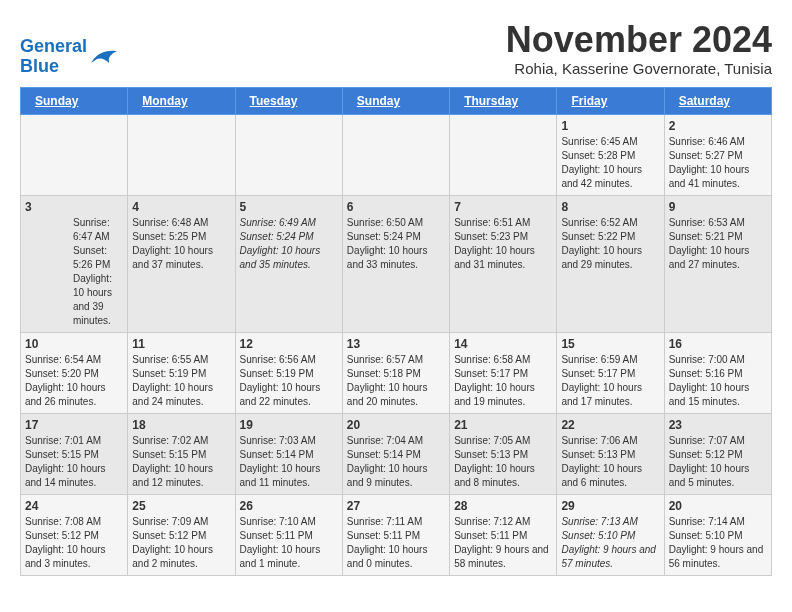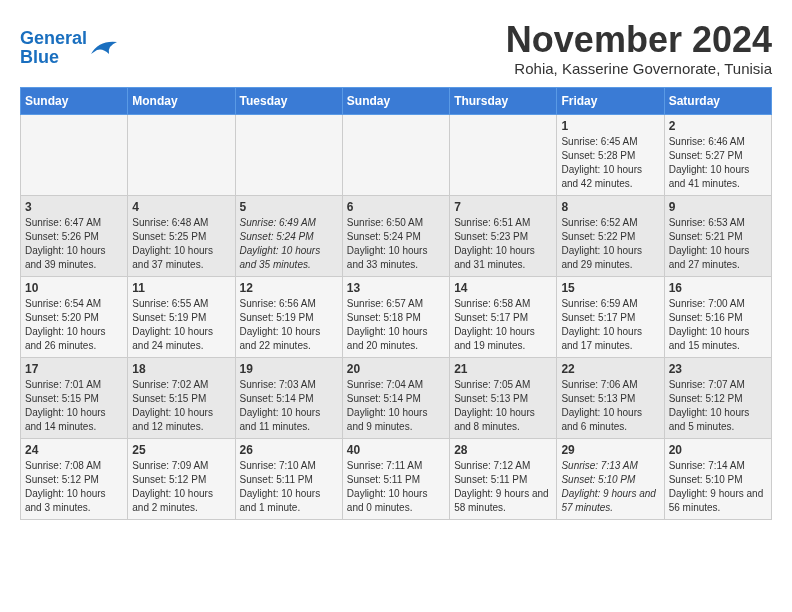--- a/index.html
+++ b/index.html
@@ -6,21 +6,21 @@
     body {
       font-family: Arial, sans-serif;
       background: #fff;
       width: 792px;
       min-height: 612px;
       padding: 20px;
     }
     .header {
       display: flex;
       justify-content: space-between;
-      align-items: center;
+      align-items: flex-end;
       margin-bottom: 10px;
     }
     .logo {
       display: flex;
       align-items: center;
     }
     .logo-text {
       font-size: 18px;
       font-weight: bold;
       color: #333;
@@ -50,23 +50,24 @@
     table {
       width: 100%;
       border-collapse: collapse;
       table-layout: fixed;
     }
     thead tr th {
       background-color: #3a7bd5;
       color: #fff;
       font-size: 12px;
       font-weight: bold;
-      padding: 6px 4px;
+      padding: 6px 14px;
       text-align: left;
       border: 1px solid #5a9ae5;
+      text-decoration: underline;
     }
     tbody tr td {
       vertical-align: top;
       border: 1px solid #ccc;
       padding: 4px;
       font-size: 10px;
       color: #333;
       height: 80px;
       background: #fff;
     }
@@ -143,21 +144,21 @@
         <td>
           <span class="day-num">2</span>
           <div class="day-info" style="white-space: pre-line;">Sunrise: 6:46 AM
 Sunset: 5:27 PM
 Daylight: 10 hours and 41 minutes.</div>
         </td>
       </tr>
       <tr>
         <td>
           <span class="day-num">3</span>
-          <div class="day-info" style="white-space: pre-line;">Sunrise: 6:47 AM
+          <div class="day-info" style="white-space: pre-line; margin-left: 48px;">Sunrise: 6:47 AM
 Sunset: 5:26 PM
 Daylight: 10 hours and 39 minutes.</div>
         </td>
         <td>
           <span class="day-num">4</span>
           <div class="day-info" style="white-space: pre-line;">Sunrise: 6:48 AM
 Sunset: 5:25 PM
 Daylight: 10 hours and 37 minutes.</div>
         </td>
         <td>
@@ -292,21 +293,21 @@
 Sunset: 5:12 PM
 Daylight: 10 hours and 2 minutes.</div>
         </td>
         <td>
           <span class="day-num">26</span>
           <div class="day-info" style="white-space: pre-line;">Sunrise: 7:10 AM
 Sunset: 5:11 PM
 Daylight: 10 hours and 1 minute.</div>
         </td>
         <td>
-          <span class="day-num">40</span>
+          <span class="day-num">27</span>
           <div class="day-info" style="white-space: pre-line;">Sunrise: 7:11 AM
 Sunset: 5:11 PM
 Daylight: 10 hours and 0 minutes.</div>
         </td>
         <td>
           <span class="day-num">28</span>
           <div class="day-info" style="white-space: pre-line;">Sunrise: 7:12 AM
 Sunset: 5:11 PM
 Daylight: 9 hours and 58 minutes.</div>
         </td>

